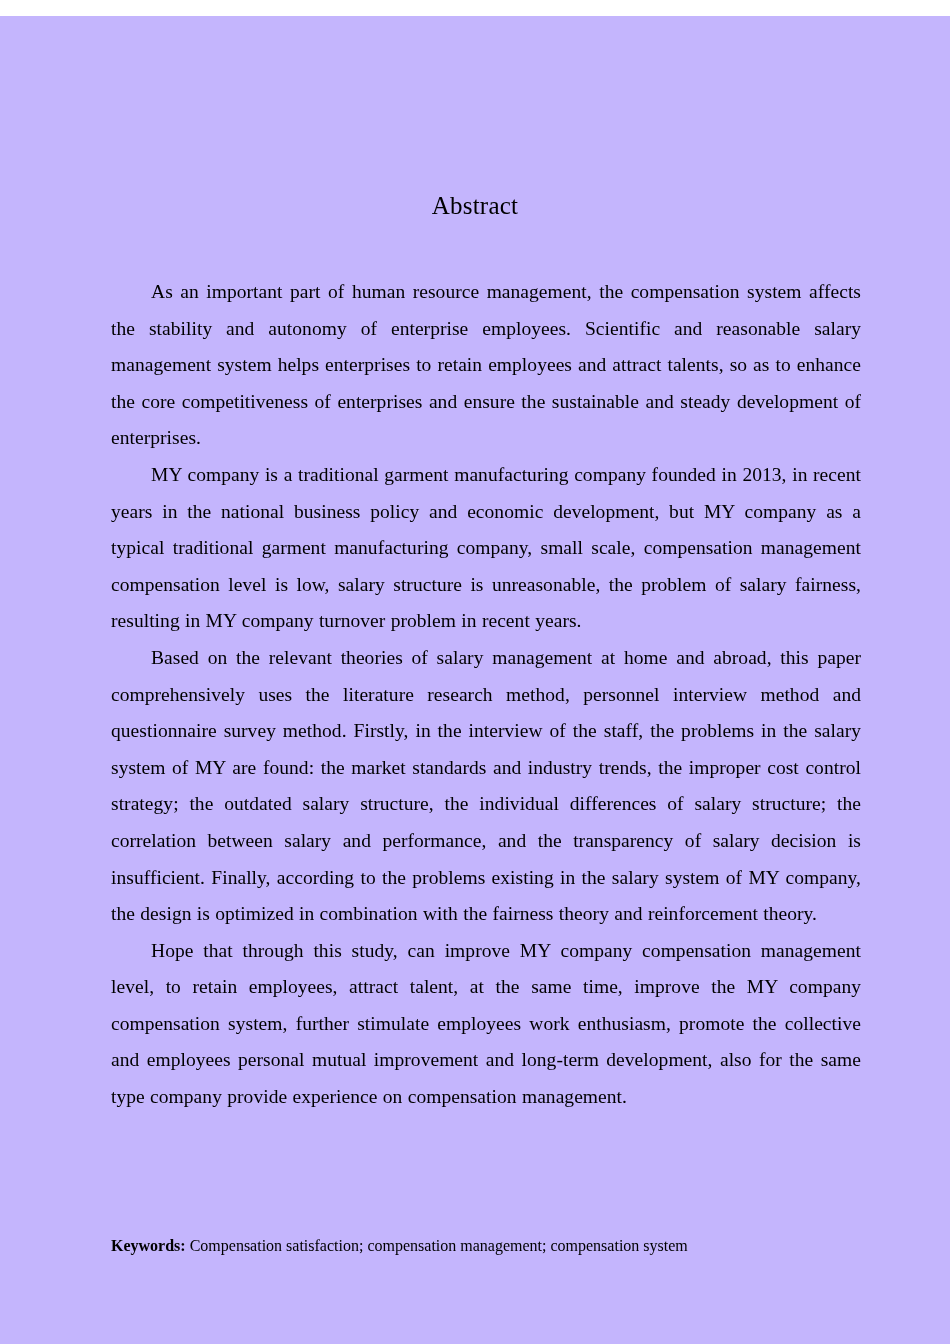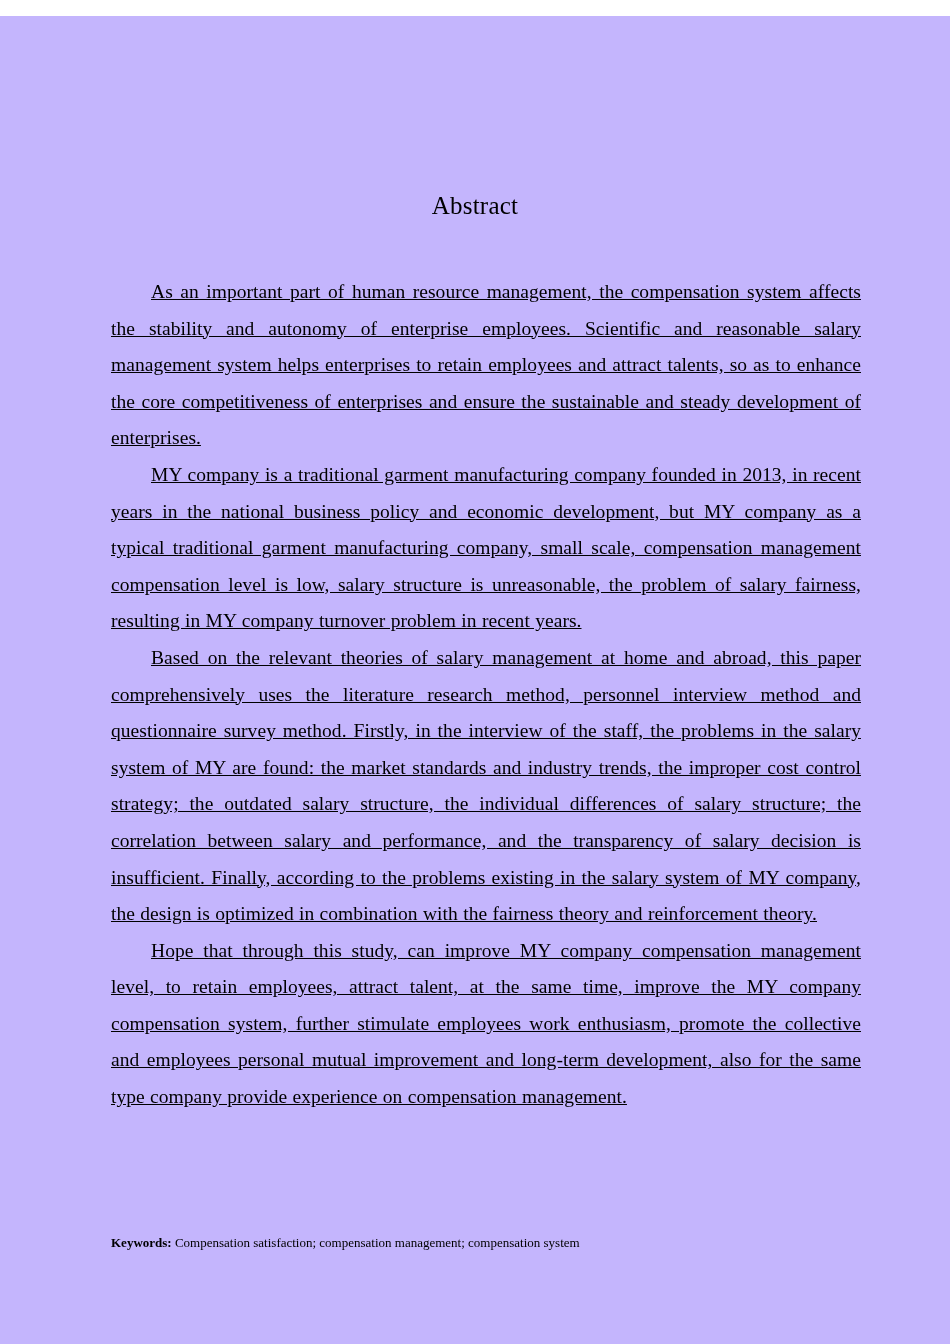--- a/index.html
+++ b/index.html
@@ -26,41 +26,40 @@
     font-size: 25px;
     font-weight: normal;
     line-height: 1.2;
     letter-spacing: 0.2px;
   }
   .body-block {
     position: absolute;
     top: 258px;
     left: 111px;
     width: 750px;
-    text-decoration: underline;
   }
   .para {
     margin: 0;
     text-align: justify;
     text-justify: inter-word;
     text-indent: 40px;
     font-size: 19.5px;
     line-height: 36.6px;
     letter-spacing: 0.05px;
     word-spacing: 0.4px;
   }
   .para:last-child {
     text-align: justify;
   }
   .keywords {
     position: absolute;
     top: 1199px;
     left: 111px;
     width: 750px;
-    font-size: 13px;
+    font-size: 16px;
     line-height: 30px;
     text-align: left;
   }
   .keywords .kw-label {
     font-weight: bold;
   }
   .page-number {
     position: absolute;
     top: 1246px;
     left: 0;

